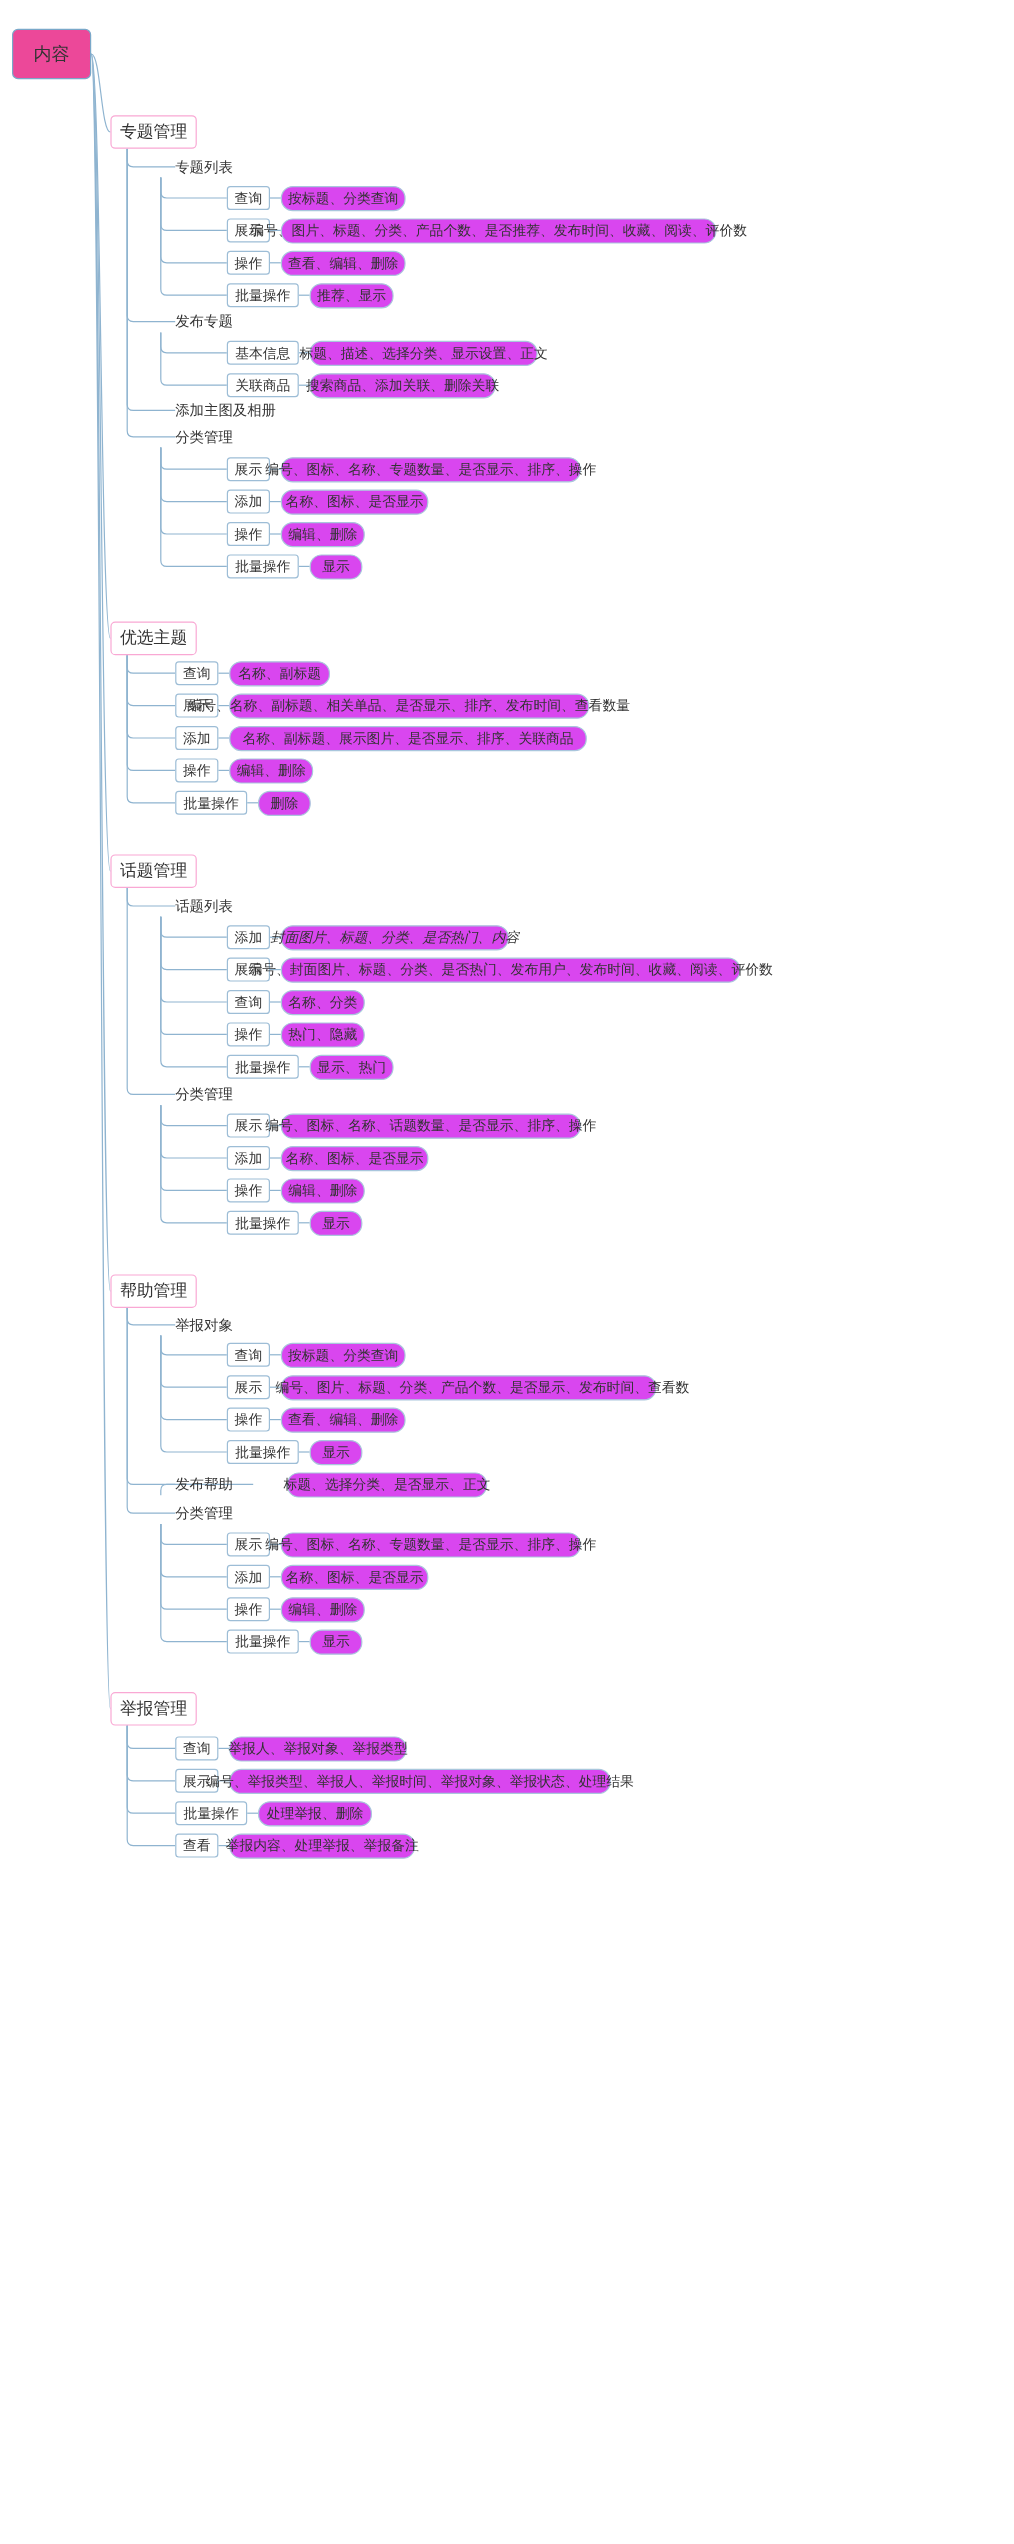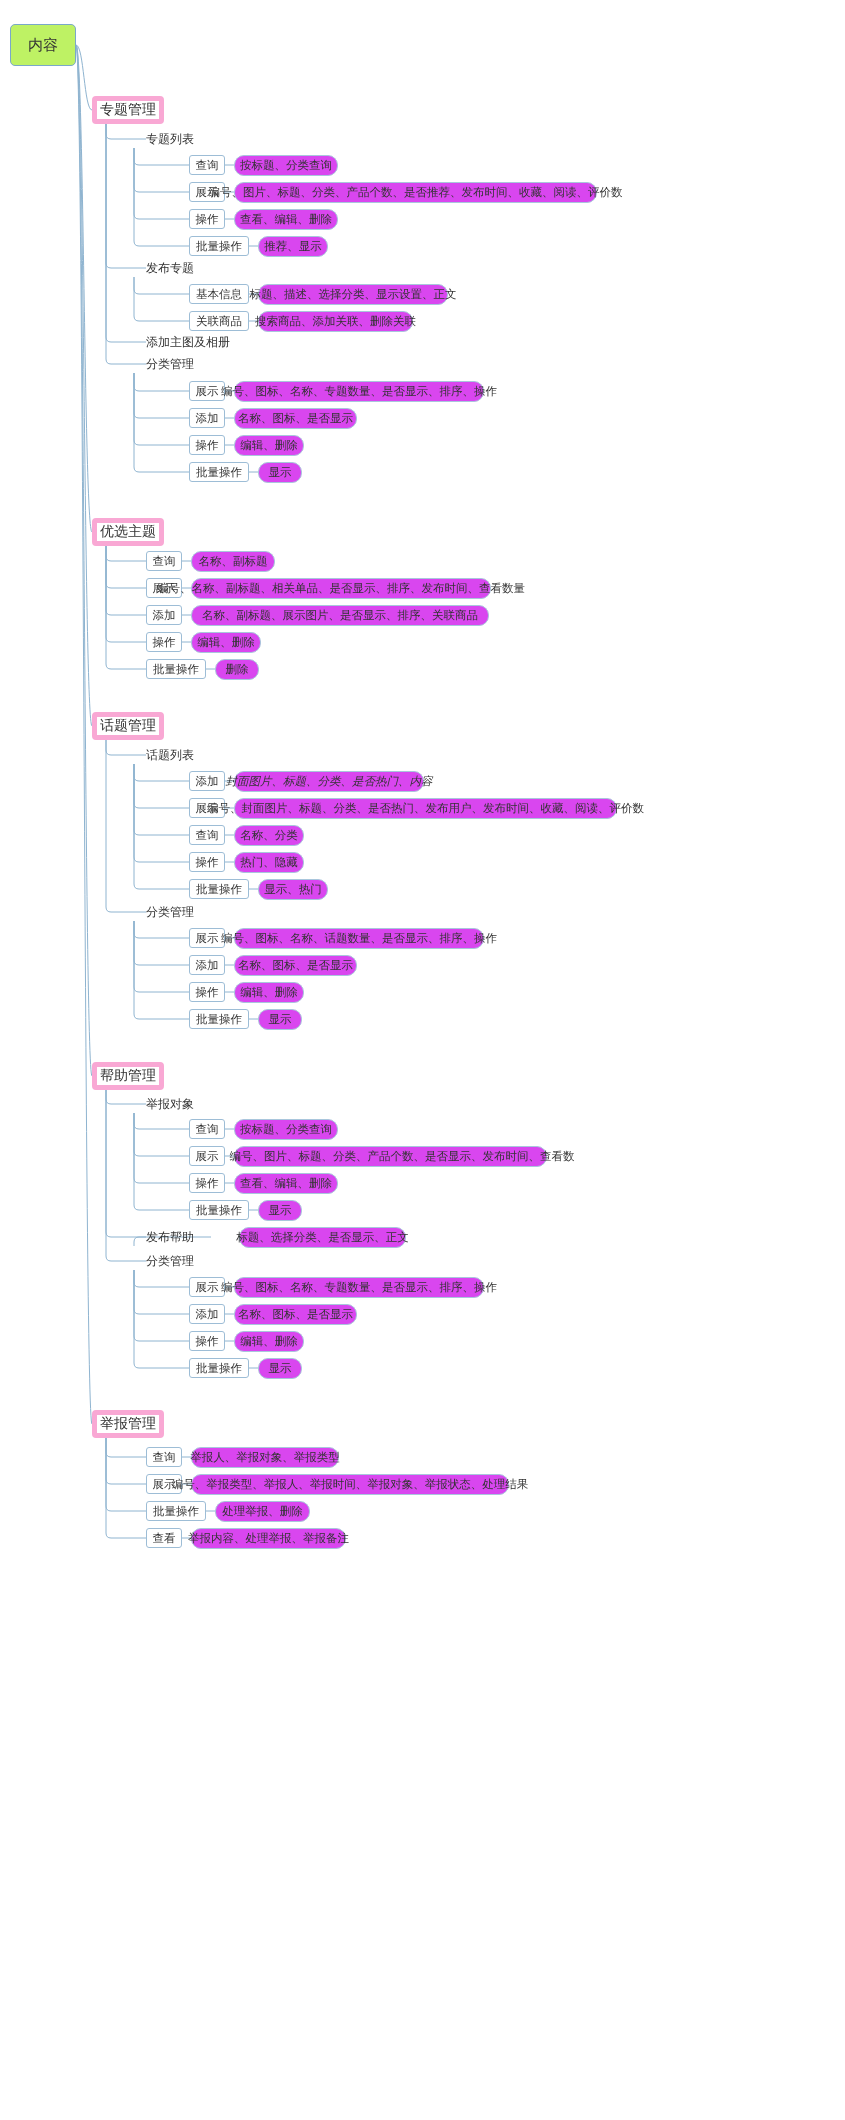--- a/index.html
+++ b/index.html
@@ -29,30 +29,30 @@
     position: absolute;
     box-sizing: border-box;
     white-space: nowrap;
     display: flex;
     align-items: center;
     justify-content: center;
   }
   
   .n-root {
     border: 1px solid #7aa8c9;
-    background: #bef264;
+    background: #ec4899;
     border-radius: 5px;
     font-size: 15px;
     color: #333;
     padding: 0 12px;
     height: 42px;
   }
   
   .n-l1 {
-    border: 5px solid #f9a8d4;
+    border: 1px solid #f9a8d4;
     background: #ffffff;
     border-radius: 4px;
     font-size: 14px;
     color: #333;
     padding: 0 10px;
     height: 28px;
   }
   
   .n-l2 {
     font-size: 12px;

